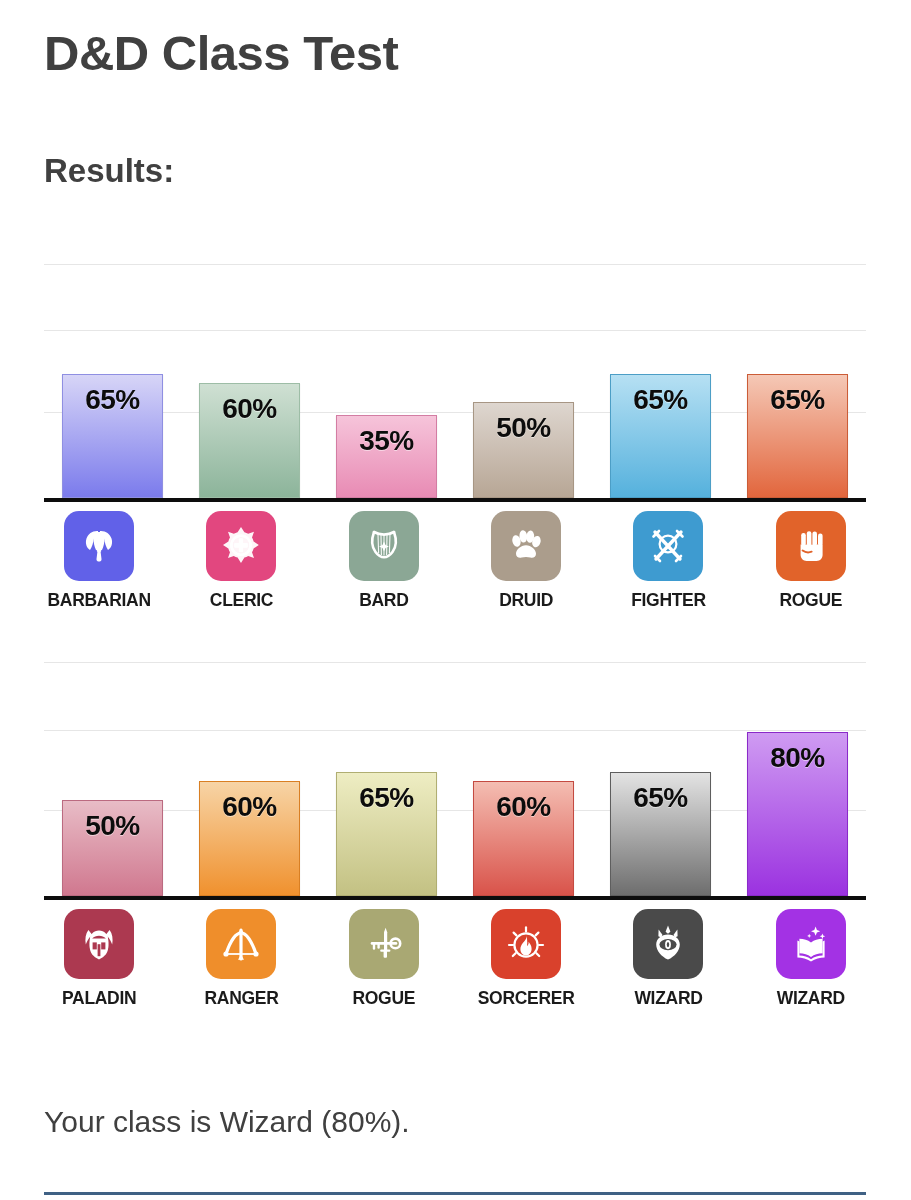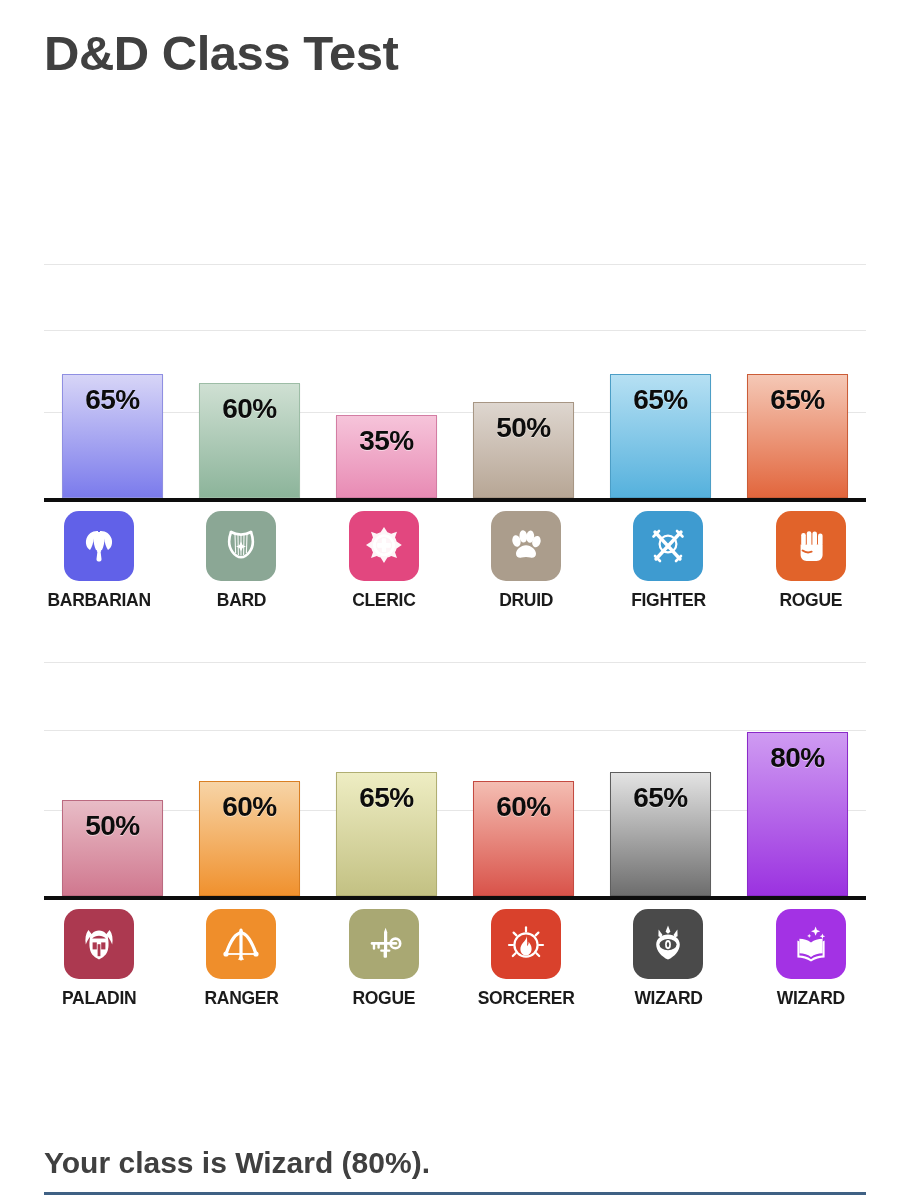--- a/index.html
+++ b/index.html
@@ -41,23 +41,23 @@
     left: 44px;
     top: 152px;
     font-size: 33px;
     font-weight: bold;
     color: #404040;
     margin: 0;
   }
   .footer-line {
     position: absolute;
     left: 44px;
-    top: 1146px;
+    top: 1105px;
     font-size: 30px;
-    font-weight: bold;
+    font-weight: normal;
     color: #404040;
     margin: 0;
     white-space: nowrap;
   }
 
   
   .chart {
     position: absolute;
     left: 44px;
     width: 822px;
@@ -163,20 +163,21 @@
     height: 3px;
     background: #3f6184;
   }
 </style>
 </head>
 <body>
 
 <div class="page">
 
   <h1 class="page-title">D&amp;D Class Test</h1>
+  <h2 class="results-title">Results:</h2>
 
   <div class="chart" id="chart-1">
     <div class="plot">
       <div class="gridline" style="top:0px;"></div>
       <div class="gridline" style="top:66px;"></div>
       <div class="gridline" style="top:148px;"></div>
       <div class="bars" id="chart-1-bars">
           <div class="bar-slot">
             <div class="bar" style="height: 123.9px; background: linear-gradient(rgb(215, 213, 247) 0%, rgb(123, 123, 236) 100%); border-color: rgb(143, 143, 226);">
               <span class="bar-value">65%</span>
@@ -218,57 +219,57 @@
                 <path d="M22 9c-5 0-9 3-10.5 7.5C10 21 11.5 26 15 28c2-3 3.5-7 3.5-11.5 0 4.5 1 8.5 2.5 11.5h2V9z"></path>
                 <path d="M26 9c5 0 9 3 10.5 7.5C38 21 36.5 26 33 28c-2-3-3.5-7-3.5-11.5 0 4.5-1 8.5-2.5 11.5h-2V9z"></path>
                 <rect x="21.8" y="10" width="4.4" height="20" rx="1"></rect>
                 <path d="M22.4 30h3.2l.9 7c.1 1.3-.7 2.4-1.8 2.6h-1.4c-1.1-.2-1.9-1.3-1.8-2.6z"></path>
               </g>
             </svg>
           </div>
           <div class="class-label">BARBARIAN</div>
         </div>
         <div class="legend-slot">
+          <div class="icon-tile" style="background: rgb(226, 71, 127);">
+            <svg width="48" height="48" viewBox="0 0 48 48">
+              <g fill="#fff">
+                <path d="M24 5l3.4 5.2a15 15 0 013.8 1.6l5.8-2-2 5.8a15 15 0 011.6 3.8L41.8 23l-5.2 3.4a15 15 0 01-1.6 3.8l2 5.8-5.8-2a15 15 0 01-3.8 1.6L24 41l-3.4-5.4a15 15 0 01-3.8-1.6l-5.8 2 2-5.8a15 15 0 01-1.6-3.8L6 23l5.4-3.6a15 15 0 011.6-3.8l-2-5.8 5.8 2a15 15 0 013.8-1.6z" opacity="0.95"></path>
+              </g>
+              <circle cx="24" cy="23.3" r="9.6" fill="none" stroke="#fff" stroke-width="2.4"></circle>
+              <g fill="#fff">
+                <rect x="21.9" y="16.6" width="4.2" height="13.4" rx="0.6"></rect>
+                <rect x="17.3" y="21.2" width="13.4" height="4.2" rx="0.6"></rect>
+              </g>
+              <circle cx="24" cy="23.3" r="9.6" fill="none" stroke="#fff" stroke-width="2.4"></circle>
+              <g fill="#fff">
+                <rect x="21.9" y="16.6" width="4.2" height="13.4" rx="0.6"></rect>
+                <rect x="17.3" y="21.2" width="13.4" height="4.2" rx="0.6"></rect>
+              </g>
+            </svg>
+          </div>
+          <div class="class-label">CLERIC</div>
+        </div>
+        <div class="legend-slot">
           <div class="icon-tile" style="background: rgb(139, 167, 149);">
             <svg width="48" height="48" viewBox="0 0 48 48">
               <g fill="none" stroke="#fff" stroke-width="2.6" stroke-linecap="round">
                 <path d="M14 10c-2.5 7-3 14 1.5 20 2.5 3.4 5.6 5.3 8.5 5.3s6-1.9 8.5-5.3C37 24 36.5 17 34 10"></path>
                 <path d="M14 10c3.5 2 6.6 2.6 10 2.6S30.5 12 34 10"></path>
               </g>
               <g stroke="#fff" stroke-width="1.1" opacity="0.95">
                 <line x1="18" y1="12.6" x2="18.6" y2="31"></line>
                 <line x1="21" y1="12.8" x2="21.4" y2="33"></line>
                 <line x1="24" y1="12.9" x2="24" y2="33.6"></line>
                 <line x1="27" y1="12.8" x2="26.6" y2="33"></line>
                 <line x1="30" y1="12.6" x2="29.4" y2="31"></line>
               </g>
               <path fill="#fff" d="M24 19.6l1.5 3.4 3.4 1.5-3.4 1.5L24 29.4l-1.5-3.4-3.4-1.5 3.4-1.5z"></path>
             </svg>
           </div>
           <div class="class-label">BARD</div>
-        </div>
-        <div class="legend-slot">
-          <div class="icon-tile" style="background: rgb(226, 71, 127);">
-            <svg width="48" height="48" viewBox="0 0 48 48">
-              <g fill="#fff">
-                <path d="M24 5l3.4 5.2a15 15 0 013.8 1.6l5.8-2-2 5.8a15 15 0 011.6 3.8L41.8 23l-5.2 3.4a15 15 0 01-1.6 3.8l2 5.8-5.8-2a15 15 0 01-3.8 1.6L24 41l-3.4-5.4a15 15 0 01-3.8-1.6l-5.8 2 2-5.8a15 15 0 01-1.6-3.8L6 23l5.4-3.6a15 15 0 011.6-3.8l-2-5.8 5.8 2a15 15 0 013.8-1.6z" opacity="0.95"></path>
-              </g>
-              <circle cx="24" cy="23.3" r="9.6" fill="none" stroke="#fff" stroke-width="2.4"></circle>
-              <g fill="#fff">
-                <rect x="21.9" y="16.6" width="4.2" height="13.4" rx="0.6"></rect>
-                <rect x="17.3" y="21.2" width="13.4" height="4.2" rx="0.6"></rect>
-              </g>
-              <circle cx="24" cy="23.3" r="9.6" fill="none" stroke="#fff" stroke-width="2.4"></circle>
-              <g fill="#fff">
-                <rect x="21.9" y="16.6" width="4.2" height="13.4" rx="0.6"></rect>
-                <rect x="17.3" y="21.2" width="13.4" height="4.2" rx="0.6"></rect>
-              </g>
-            </svg>
-          </div>
-          <div class="class-label">CLERIC</div>
         </div>
         <div class="legend-slot">
           <div class="icon-tile" style="background: rgb(171, 157, 140);">
             <svg width="48" height="48" viewBox="0 0 48 48">
               <g fill="#fff">
                 <ellipse cx="14.5" cy="19" rx="4.1" ry="5.8" transform="rotate(-14 14.5 19)"></ellipse>
                 <ellipse cx="21.3" cy="14.4" rx="3.9" ry="6.1" transform="rotate(-5 21.3 14.4)"></ellipse>
                 <ellipse cx="28.2" cy="14.6" rx="3.9" ry="6.1" transform="rotate(5 28.2 14.6)"></ellipse>
                 <ellipse cx="34.4" cy="19.6" rx="4.1" ry="5.8" transform="rotate(16 34.4 19.6)"></ellipse>
                 <path d="M24 23.2c5.2 0 10 4.6 10 8.6 0 3.2-2.8 4.6-5.6 3.8-1.5-.4-3-.7-4.4-.7s-2.9.3-4.4.7c-2.8.8-5.6-.6-5.6-3.8 0-4 4.8-8.6 10-8.6z"></path>

